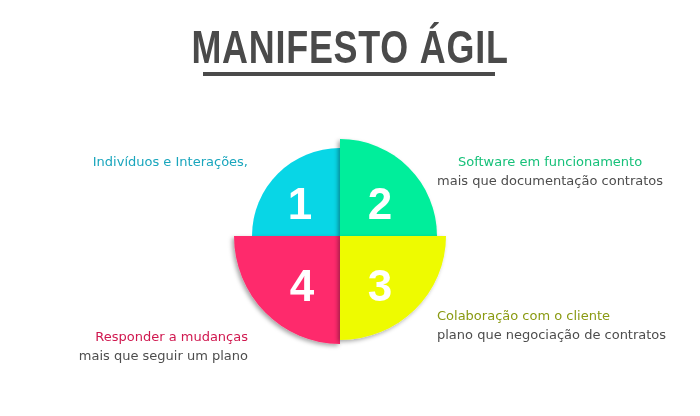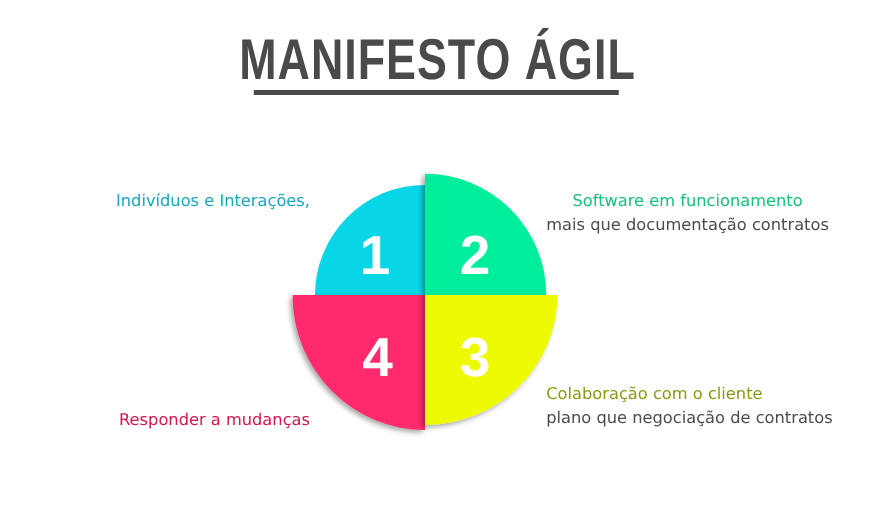--- a/index.html
+++ b/index.html
@@ -108,13 +108,14 @@
   <span class="sub">mais que documentação contratos</span>
 </div>
 
 <div class="label right" id="label-3">
   <span class="head" style="color:#8a9a12">Colaboração com o cliente</span>
   <span class="sub">plano que negociação de contratos</span>
 </div>
 
 <div class="label left" id="label-4">
   <span class="head" style="color:#d0184f">Responder a mudanças</span>
+  <span class="sub">mais que seguir um plano</span>
 </div>
 
 </body></html>

